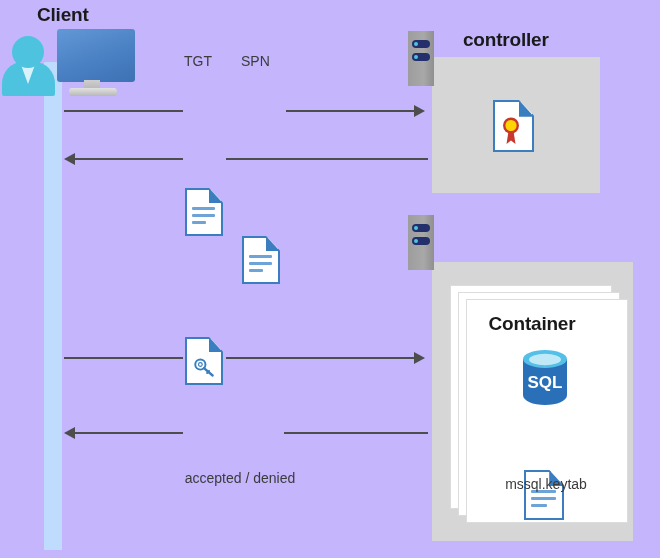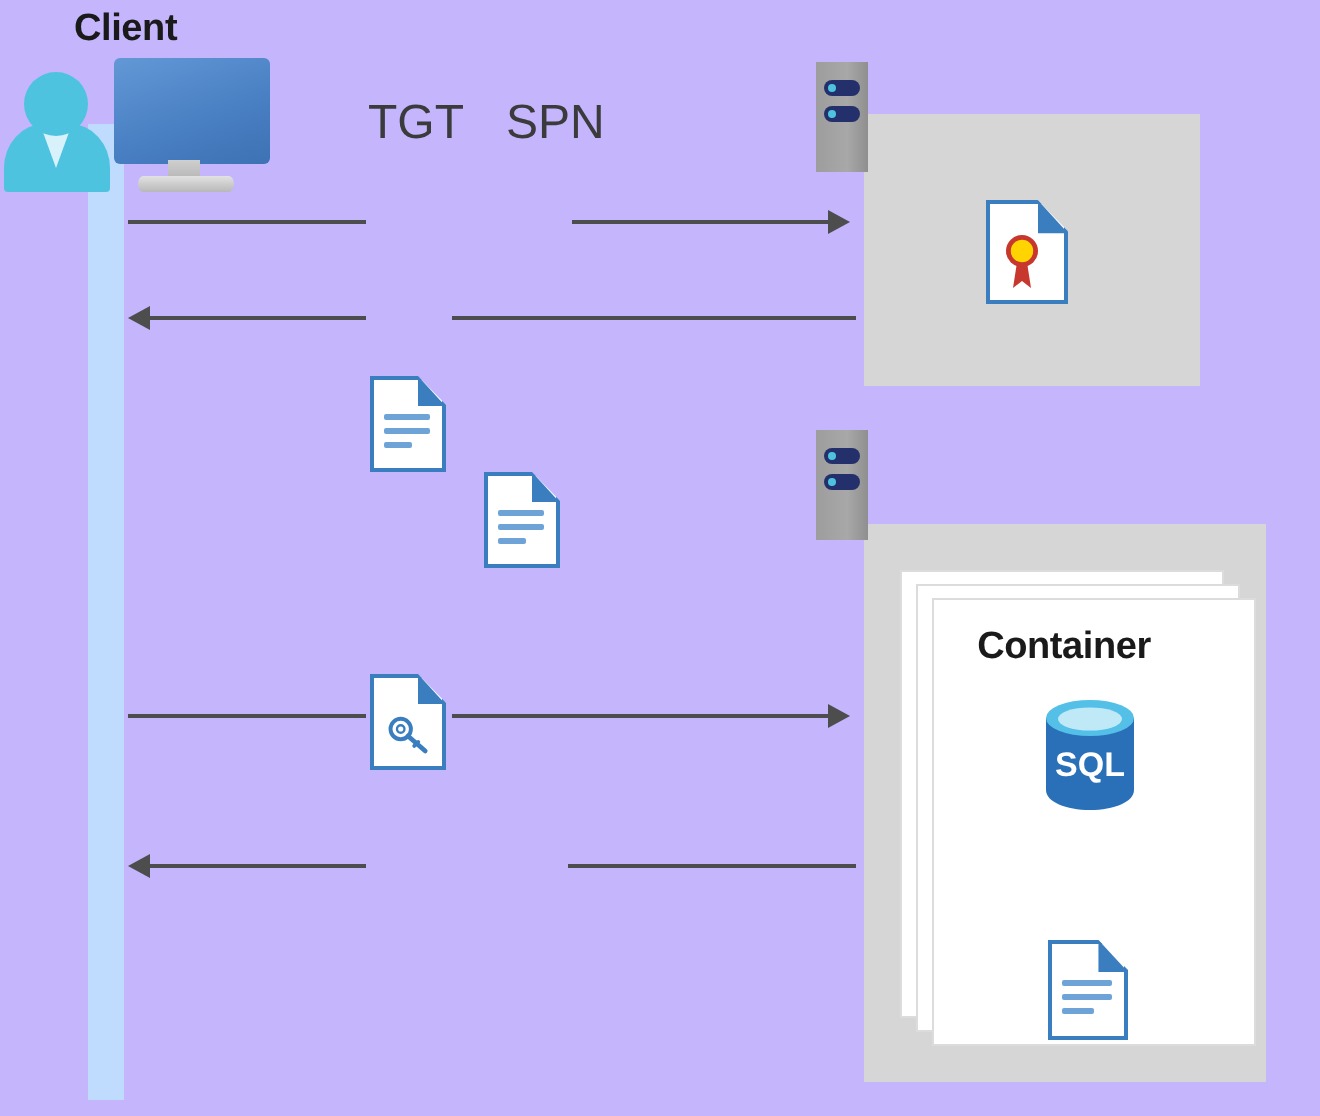--- a/index.html
+++ b/index.html
@@ -22,21 +22,21 @@
   
   .title-bold {
     font-weight: bold;
     color: #1a1a1a;
     font-size: 19px;
     line-height: 25px;
     letter-spacing: -0.2px;
   }
   .plain-label {
     color: #3b3b3b;
-    font-size: 24px;
+    font-size: 14px;
     line-height: 23px;
     font-weight: normal;
   }
 
   
   #lifeline {
     left: 44px;
     top: 62px;
     width: 18px;
     height: 488px;
@@ -194,20 +194,21 @@
 
   <div class="abs title-bold" style="left:37px; top:2px;">Client</div>
 
   <div class="abs grey-panel" id="dc-panel"></div>
 
   <div class="abs rack" id="dc-rack">
     <div class="pill p1"></div>
     <div class="pill p2"></div>
   </div>
 
+  <div class="abs title-bold" style="left:463px; top:27px;">controller</div>
 
   <div class="abs doc" style="left:493px; top:100px; width:41px; height:52px;">
     <div class="sheet"></div>
     <div class="fold"></div>
     <svg class="abs" style="left:7px; top:14px;" width="26" height="33" viewBox="0 0 26 33">
       <path d="M9 14 L6.5 30 L11 26.5 L15.5 30 L13 14 Z" fill="#c8372d"></path>
       <circle cx="11" cy="11.5" r="8" fill="#c8372d"></circle>
       <circle cx="11" cy="11.5" r="5.6" fill="#ffd400"></circle>
     </svg>
   </div>
@@ -236,23 +237,24 @@
   <div class="abs doc" style="left:524px; top:418px; width:40px; height:50px;">
     <div class="sheet"></div>
     <div class="fold"></div>
     <div class="lines">
         <i></i>
         <i></i>
         <i></i>
       </div>
   </div>
 
+  <div class="abs plain-label" style="left:466px; top:473px; width:160px; text-align:center;">mssql.keytab</div>
 
   <div class="abs plain-label" style="left:184px; top:50px;">TGT</div>
-  <div class="abs plain-label" style="left:241px; top:50px;margin-left:12px;">SPN</div>
+  <div class="abs plain-label" style="left:241px; top:50px;">SPN</div>
 
   <div class="abs arrow-line" style="left:64px; top:110px; width:119px;"></div>
   <div class="abs doc" style="left:185px; top:86px; width:38px; height:48px;">
     <div class="sheet"></div>
       <div class="fold"></div>
     <div class="lines">
         <i></i>
         <i></i>
         <i></i>
       </div>
@@ -286,14 +288,15 @@
   <div class="abs arrow-line" style="left:64px; top:357px; width:119px;"></div>
 
   <div class="abs arrow-line" style="left:226px; top:357px; width:188px;"></div>
   <div class="abs arrow-head right" style="left:414px; top:352px;"></div>
 
   <div class="abs arrow-head left" style="left:64px; top:427px;"></div>
   <div class="abs arrow-line" style="left:75px; top:432px; width:108px;"></div>
 
   <div class="abs arrow-line" style="left:284px; top:432px; width:144px;"></div>
 
+  <div class="abs plain-label" style="left:60px; top:467px; width:360px; text-align:center;">accepted / denied</div>
 
 </div>
 
 </body></html>

